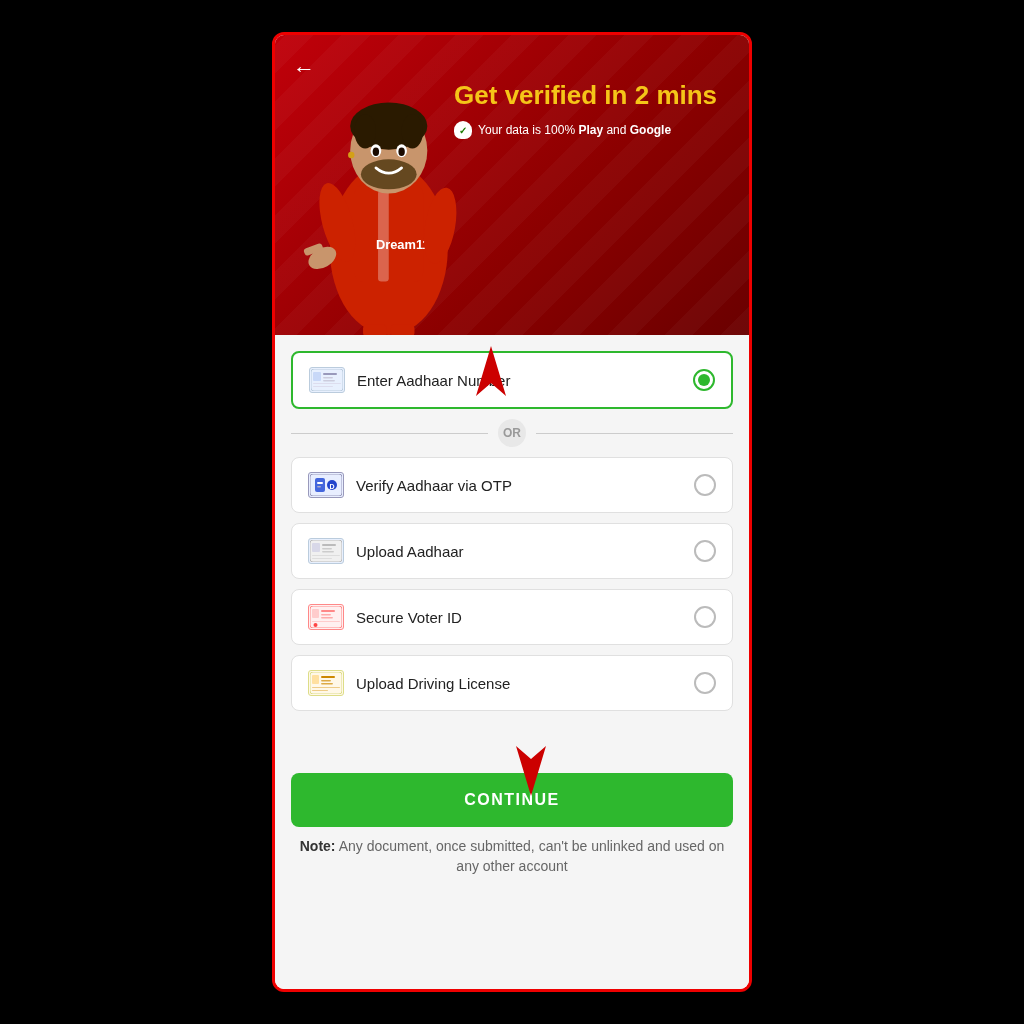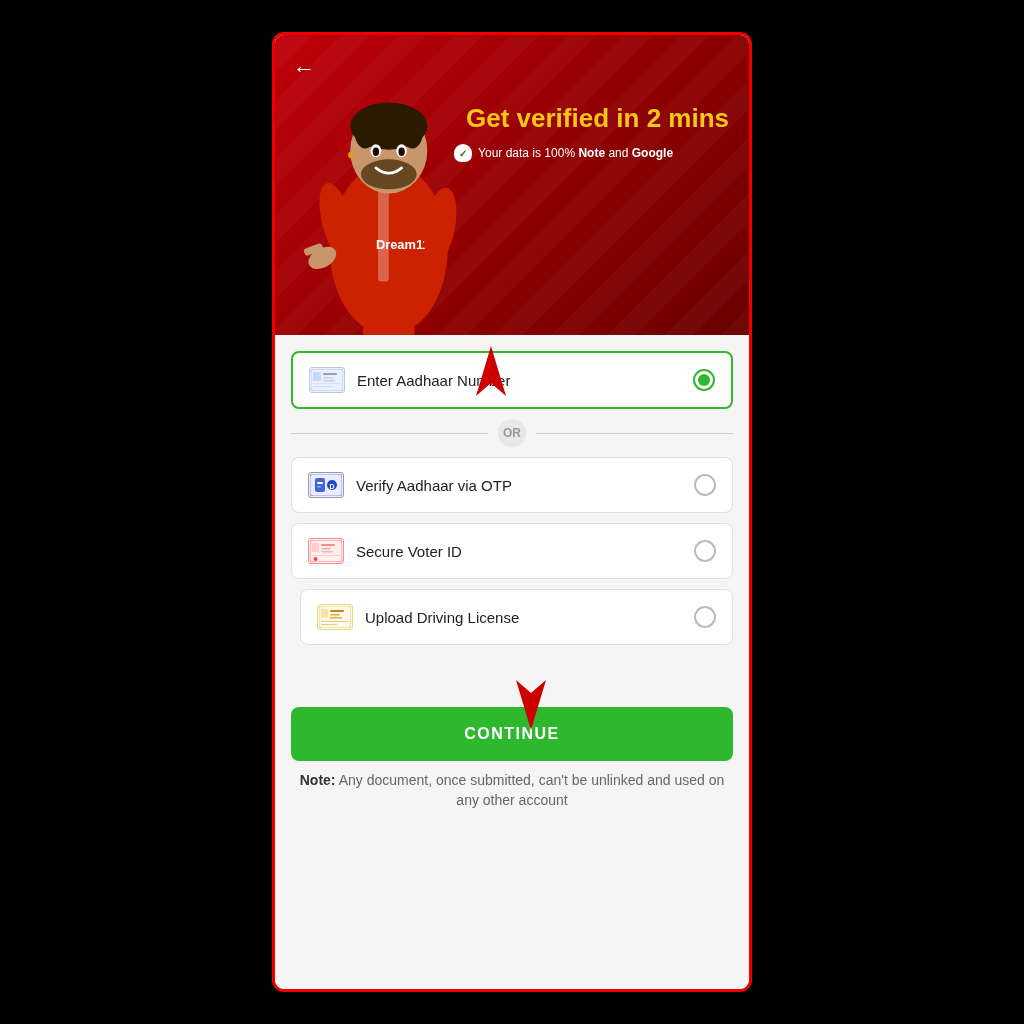--- a/index.html
+++ b/index.html
@@ -46,24 +46,23 @@
       top: 18px;
       left: 18px;
       color: #fff;
       font-size: 22px;
       cursor: pointer;
       z-index: 10;
     }
     .banner-content {
       position: absolute;
       right: 20px;
-      top: 68px;
+      top: 45px;
       width: 58%;
       z-index: 5;
-      text-align: right;
     }
     .banner-title {
       font-size: 26px;
       font-weight: 900;
       color: #fff;
       line-height: 1.2;
       margin-bottom: 10px;
     }
     .banner-title span {
       color: #f5c518;
@@ -331,21 +330,21 @@
         <rect x="102" y="270" width="22" height="12" rx="4" fill="#cc2200"></rect>
       </svg>
     </div>
 
     <div class="banner-content">
       <div class="banner-title">
         <span>Get verified in </span><span style="color:#f5c518;">2 mins</span>
       </div>
       <div class="banner-secure">
         <div class="shield-icon">✓</div>
-        <span>Your data is 100% <strong>Note</strong> and <strong>Google</strong></span>
+        <span>Your data is 100% <strong>Play</strong> and <strong>Google</strong></span>
       </div>
     </div>
   </div>
 
   <div class="content">
 
     <div class="cards-wrapper" style="position:relative;">
 
       <svg style="position:absolute; top:-10px; left:160px; z-index:50; pointer-events:none;" width="80" height="80" viewBox="0 0 80 80">
         <polygon points="40,5 55,55 40,42 25,55" fill="#cc0000"></polygon>
@@ -383,38 +382,53 @@
             <rect x="7" y="8" width="6" height="2" rx="1" fill="#fff"></rect>
             <rect x="7" y="12" width="4" height="1.5" rx="1" fill="#aac"></rect>
             <circle cx="22" cy="11" r="5" fill="#2244cc"></circle>
             <text x="19.5" y="14.5" font-size="7" fill="#fff" font-weight="bold">D</text>
           </svg>
         </div>
         <span class="option-label">Verify Aadhaar via OTP</span>
         <div class="radio-outer"></div>
       </div>
 
+      <div class="option-card">
+        <div class="option-icon aadhaar-card-icon">
+          <svg width="32" height="22" viewBox="0 0 32 22">
+            <rect width="32" height="22" rx="3" fill="#f0f0f0" stroke="#bbb" stroke-width="1"></rect>
+            <rect x="2" y="3" width="8" height="9" rx="1" fill="#d8d8e8"></rect>
+            <rect x="12" y="4" width="14" height="2" rx="1" fill="#bbb"></rect>
+            <rect x="12" y="8" width="10" height="1.5" rx="1" fill="#ccc"></rect>
+            <rect x="12" y="11" width="12" height="1.5" rx="1" fill="#ccc"></rect>
+            <rect x="2" y="15" width="28" height="1" rx="0.5" fill="#ddd"></rect>
+            <rect x="2" y="18" width="20" height="1" rx="0.5" fill="#ddd"></rect>
+          </svg>
+        </div>
+        <span class="option-label">Upload Aadhaar</span>
+        <div class="radio-outer"></div>
+      </div>
 
       <div class="option-card">
         <div class="option-icon voter-icon">
           <svg width="32" height="22" viewBox="0 0 32 22">
             <rect width="32" height="22" rx="3" fill="#fff0f0" stroke="#f88" stroke-width="1"></rect>
             <rect x="2" y="3" width="7" height="9" rx="1" fill="#fcc"></rect>
             <rect x="11" y="4" width="14" height="2" rx="1" fill="#f88"></rect>
             <rect x="11" y="8" width="10" height="1.5" rx="1" fill="#faa"></rect>
             <rect x="11" y="11" width="12" height="1.5" rx="1" fill="#faa"></rect>
             <rect x="2" y="15" width="28" height="1" rx="0.5" fill="#fcc"></rect>
             <circle cx="5.5" cy="19" r="2" fill="#f44"></circle>
           </svg>
         </div>
         <span class="option-label">Secure Voter ID</span>
         <div class="radio-outer"></div>
       </div>
 
-      <div class="option-card" style="margin-bottom:0;margin-left:9px;">
+      <div class="option-card" style="margin-bottom:0;">
         <div class="option-icon license-icon">
           <svg width="32" height="22" viewBox="0 0 32 22">
             <rect width="32" height="22" rx="3" fill="#fff8e8" stroke="#dd8" stroke-width="1"></rect>
             <rect x="2" y="3" width="7" height="9" rx="1" fill="#ffe0a0"></rect>
             <rect x="11" y="4" width="14" height="2" rx="1" fill="#cc8800"></rect>
             <rect x="11" y="8" width="10" height="1.5" rx="1" fill="#ddaa44"></rect>
             <rect x="11" y="11" width="12" height="1.5" rx="1" fill="#ddaa44"></rect>
             <rect x="2" y="15" width="28" height="1" rx="0.5" fill="#eecc88"></rect>
             <rect x="2" y="18" width="16" height="1" rx="0.5" fill="#eecc88"></rect>
           </svg>

